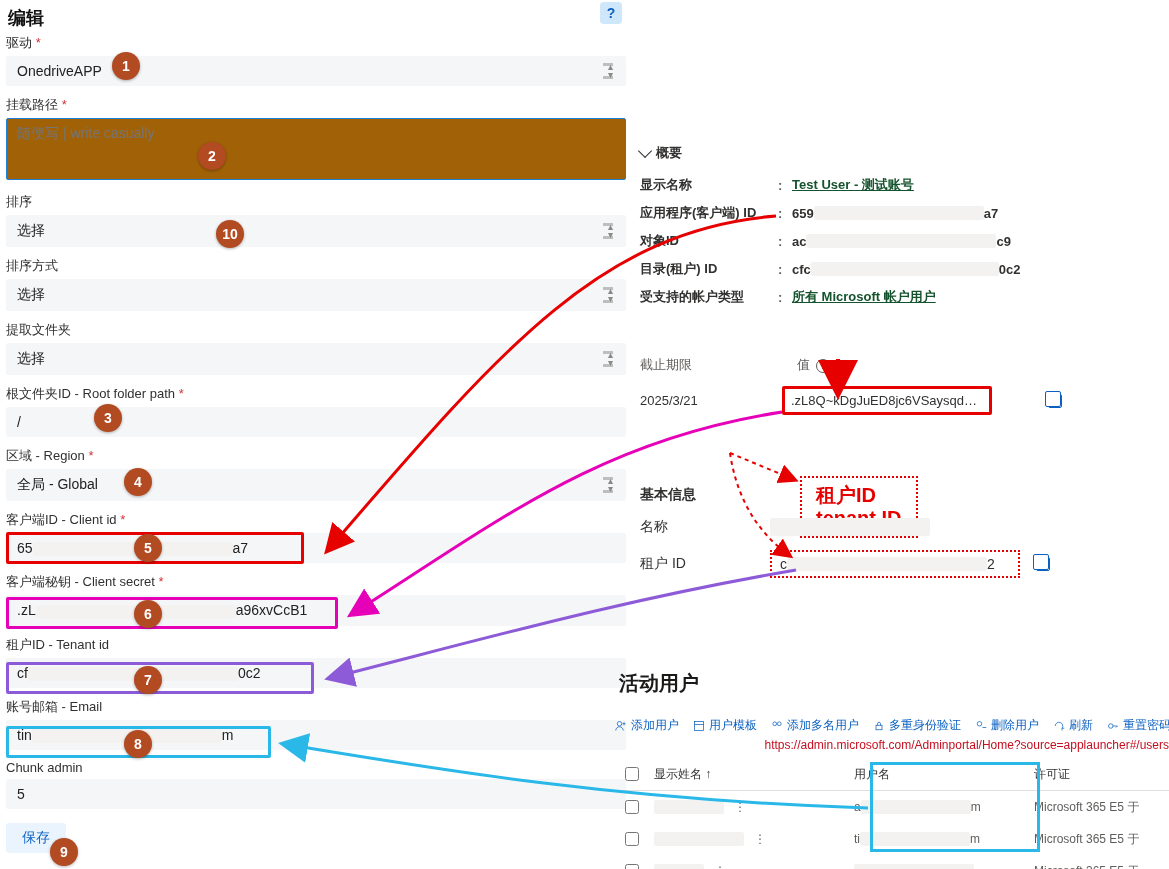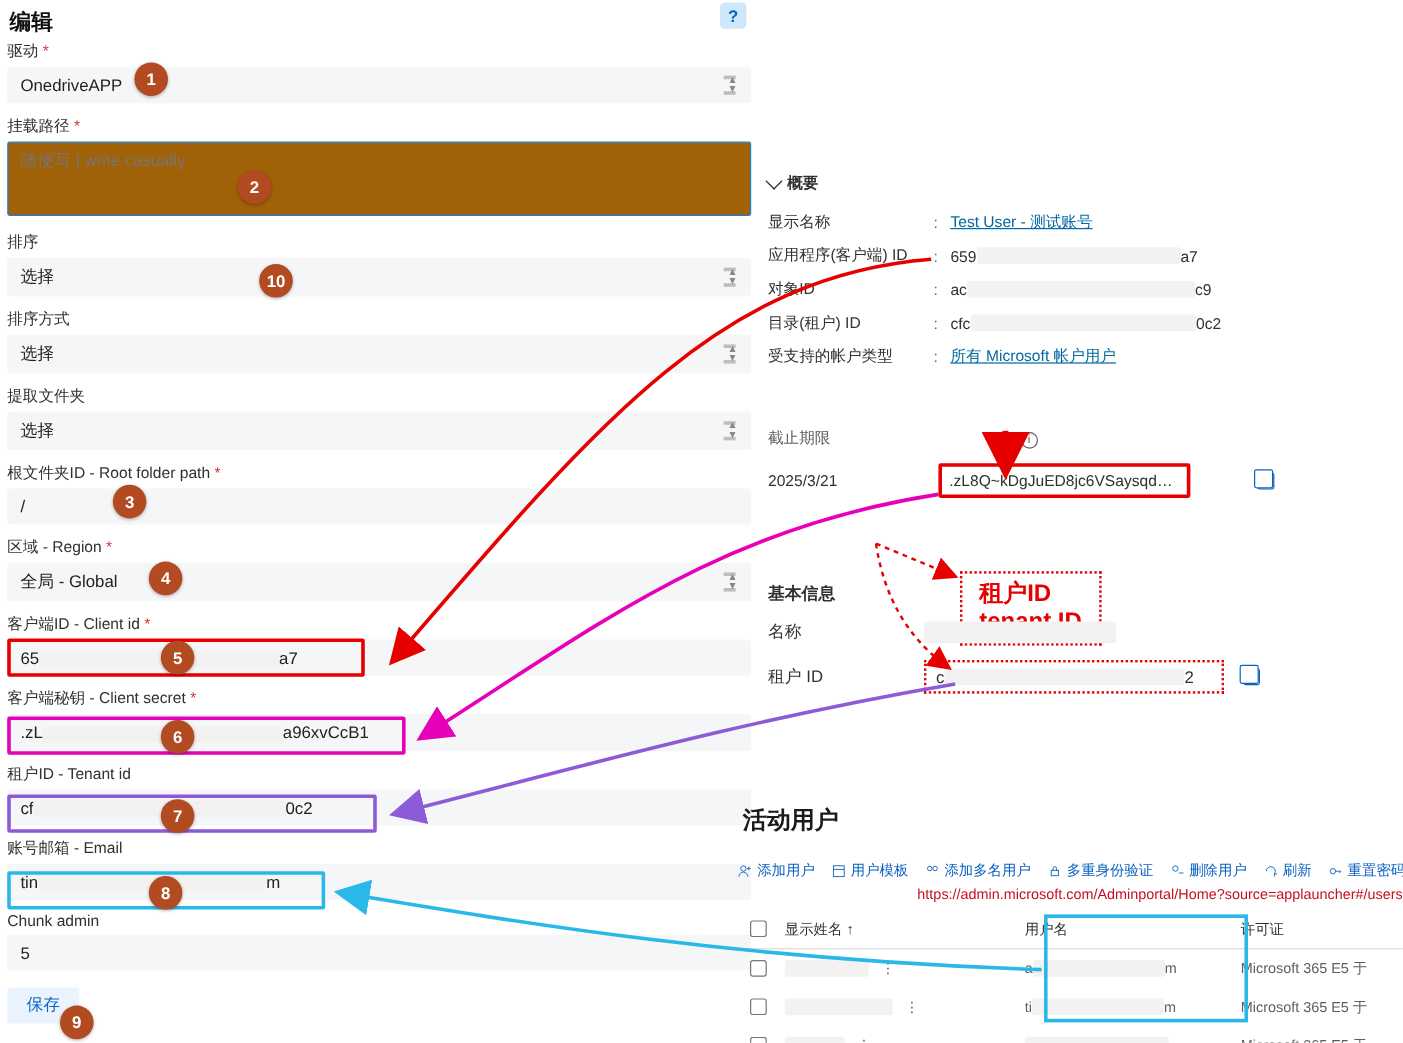--- a/index.html
+++ b/index.html
@@ -138,41 +138,42 @@
     border-bottom: 1.5px solid #323130;
     transform: rotate(-45deg);
     margin-top: -4px;
   }
 
   .kv-row {
     display: flex;
     align-items: center;
     gap: 8px;
     margin-bottom: 10px;
+    font-weight: bold;
   }
   .kv-label { width: 130px; color: #323130; }
   .kv-colon { color: #605e5c; width: 6px; }
   .kv-value { flex: 1; color: #323130; position: relative; }
-  .kv-link  { color: #0369a1; text-decoration: underline; }
+  .kv-link  { color: #14532d; text-decoration: underline; }
 
   .mask-bar {
     display: inline-block;
     background: #f3f2f1;
     height: 14px;
     vertical-align: middle;
     border-radius: 2px;
   }
 
   .expire-block {
     position: absolute;
     left: 640px;
     top: 356px;
     width: 520px;
   }
-  .exp-head-row { display: flex; gap: 94px; font-size: 13px; color:#605e5c; margin-bottom:12px;}
+  .exp-head-row { display: flex; gap: 59px; font-size: 13px; color:#605e5c; margin-bottom:12px;}
   .exp-val-row  { display: flex; gap: 50px; font-size: 13px; align-items: center;}
   .secret-box {
     border: 3px solid #e60000;
     padding: 4px 6px;
     border-radius: 2px;
     white-space: nowrap;
     overflow: hidden;
     max-width: 210px;
     text-overflow: ellipsis;
   }

